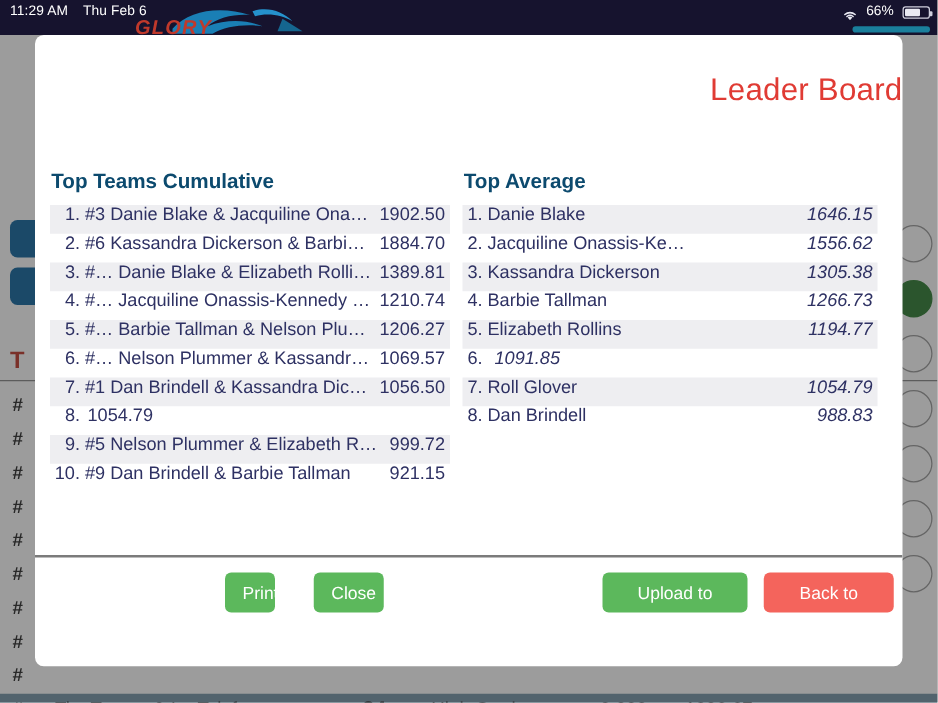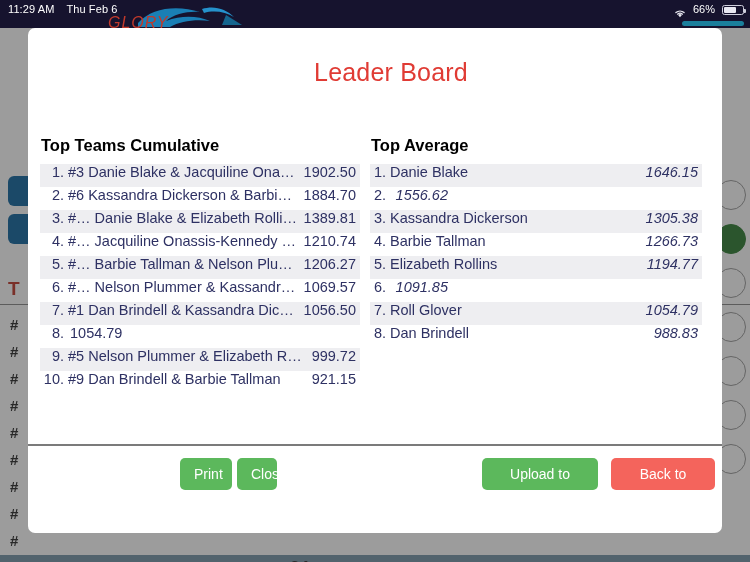--- a/index.html
+++ b/index.html
@@ -38,21 +38,21 @@
   .batt i {
     position: absolute; left: 1px; top: 1px; bottom: 1px; width: 62%;
     background: #e9e9f2; border-radius: 1px; display: block;
   }
   .logo-wrap {
     position: absolute; left: 130px; top: 3px; width: 130px; height: 25px;
     overflow: hidden;
   }
   .logo-text {
     position: absolute; left: 108px; top: 14px;
-    color: #c0392b; font-weight: normal; font-size: 16px;
+    color: #c0392b; font-weight: bold; font-size: 16px;
     letter-spacing: 1px; font-style: italic;
   }
   .teal-pill {
     position: absolute; left: 682px; top: 21px; width: 62px; height: 5px;
     background: #1a7f9c; border-radius: 3px;
   }
 
   .bg-body { position: absolute; left: 0; top: 28px; width: 750px; height: 534px; }
   .bg-dim { position: absolute; inset: 0; background: rgba(40,40,40,0.46); }
   .bg-sheet { position: absolute; left: 0; top: 0; width: 750px; height: 534px; background: #ffffff; }
@@ -89,30 +89,30 @@
 
   
   .modal {
     position: absolute; left: 28px; top: 28px;
     width: 694px; height: 505px;
     background: #ffffff; border-radius: 7px;
     overflow: hidden;
   }
   .modal-title {
     position: absolute; left: 0; top: 30px; width: 100%;
-    text-align: center;
-    color: #e03b34; font-size: 25px; letter-spacing: .2px; margin-left: 16px;
+    text-align: right;
+    color: #e03b34; font-size: 25px; letter-spacing: .2px;
   }
 
   .cols { position: absolute; left: 0; top: 108px; width: 100%; }
   .col { position: absolute; top: 0; }
   .col-left { left: 12px; width: 320px; }
   .col-right { left: 342px; width: 332px; }
   .col-head {
-    color: #000000; font-weight: bold; font-size: 16.5px;
+    color: #0c4a6e; font-weight: bold; font-size: 16.5px;
     margin-bottom: 9px; padding-left: 1px;
   }
   .lb-list { list-style: none; }
   .lb-row {
     display: flex; align-items: baseline;
     height: 23px; font-size: 14.5px; color: #2e3163;
     padding: 0 4px 0 2px; white-space: nowrap;
   }
   .lb-row.alt { background: #eeeef1; }
   .lb-rank { width: 22px; text-align: right; flex: 0 0 auto; }
@@ -130,22 +130,22 @@
   }
   .btn {
     position: absolute; top: 430px; height: 32px;
     border: none; border-radius: 5px;
     color: #ffffff; font-size: 14px;
     font-family: "Liberation Sans", sans-serif;
     cursor: pointer; padding: 0 14px; line-height: 32px;
   }
   .btn.green { background: #5cb85c; }
   .btn.red   { background: #f4645c; }
-  .btn-print  { left: 152px; width: 52px; }
-  .btn-close  { left: 209px; width: 40px; }
+  .btn-print  { left: 152px; width: 40px; }
+  .btn-close  { left: 223px; width: 56px; }
   .btn-upload { left: 454px; width: 116px; }
   .btn-back   { left: 583px; width: 104px; }
 </style>
 </head>
 <body>
 
 <div class="bg-root">
 
   <div class="bg-body">
     <div class="bg-sheet">
@@ -348,20 +348,21 @@
     <div class="col col-right">
       <div class="col-head">Top Average</div>
       <ul class="lb-list" id="right-list">
           <li class="lb-row alt">
             <span class="lb-rank">1.</span>
             <span class="lb-name">Danie Blake</span>
             <span class="lb-val">1646.15</span>
           </li>
           <li class="lb-row">
             <span class="lb-rank">2.</span>
+            <span class="lb-name">Jacquiline Onassis-Ke…</span>
             <span class="lb-val">1556.62</span>
           </li>
           <li class="lb-row alt">
             <span class="lb-rank">3.</span>
             <span class="lb-name">Kassandra Dickerson</span>
             <span class="lb-val">1305.38</span>
           </li>
           <li class="lb-row">
             <span class="lb-rank">4.</span>
             <span class="lb-name">Barbie Tallman</span>

